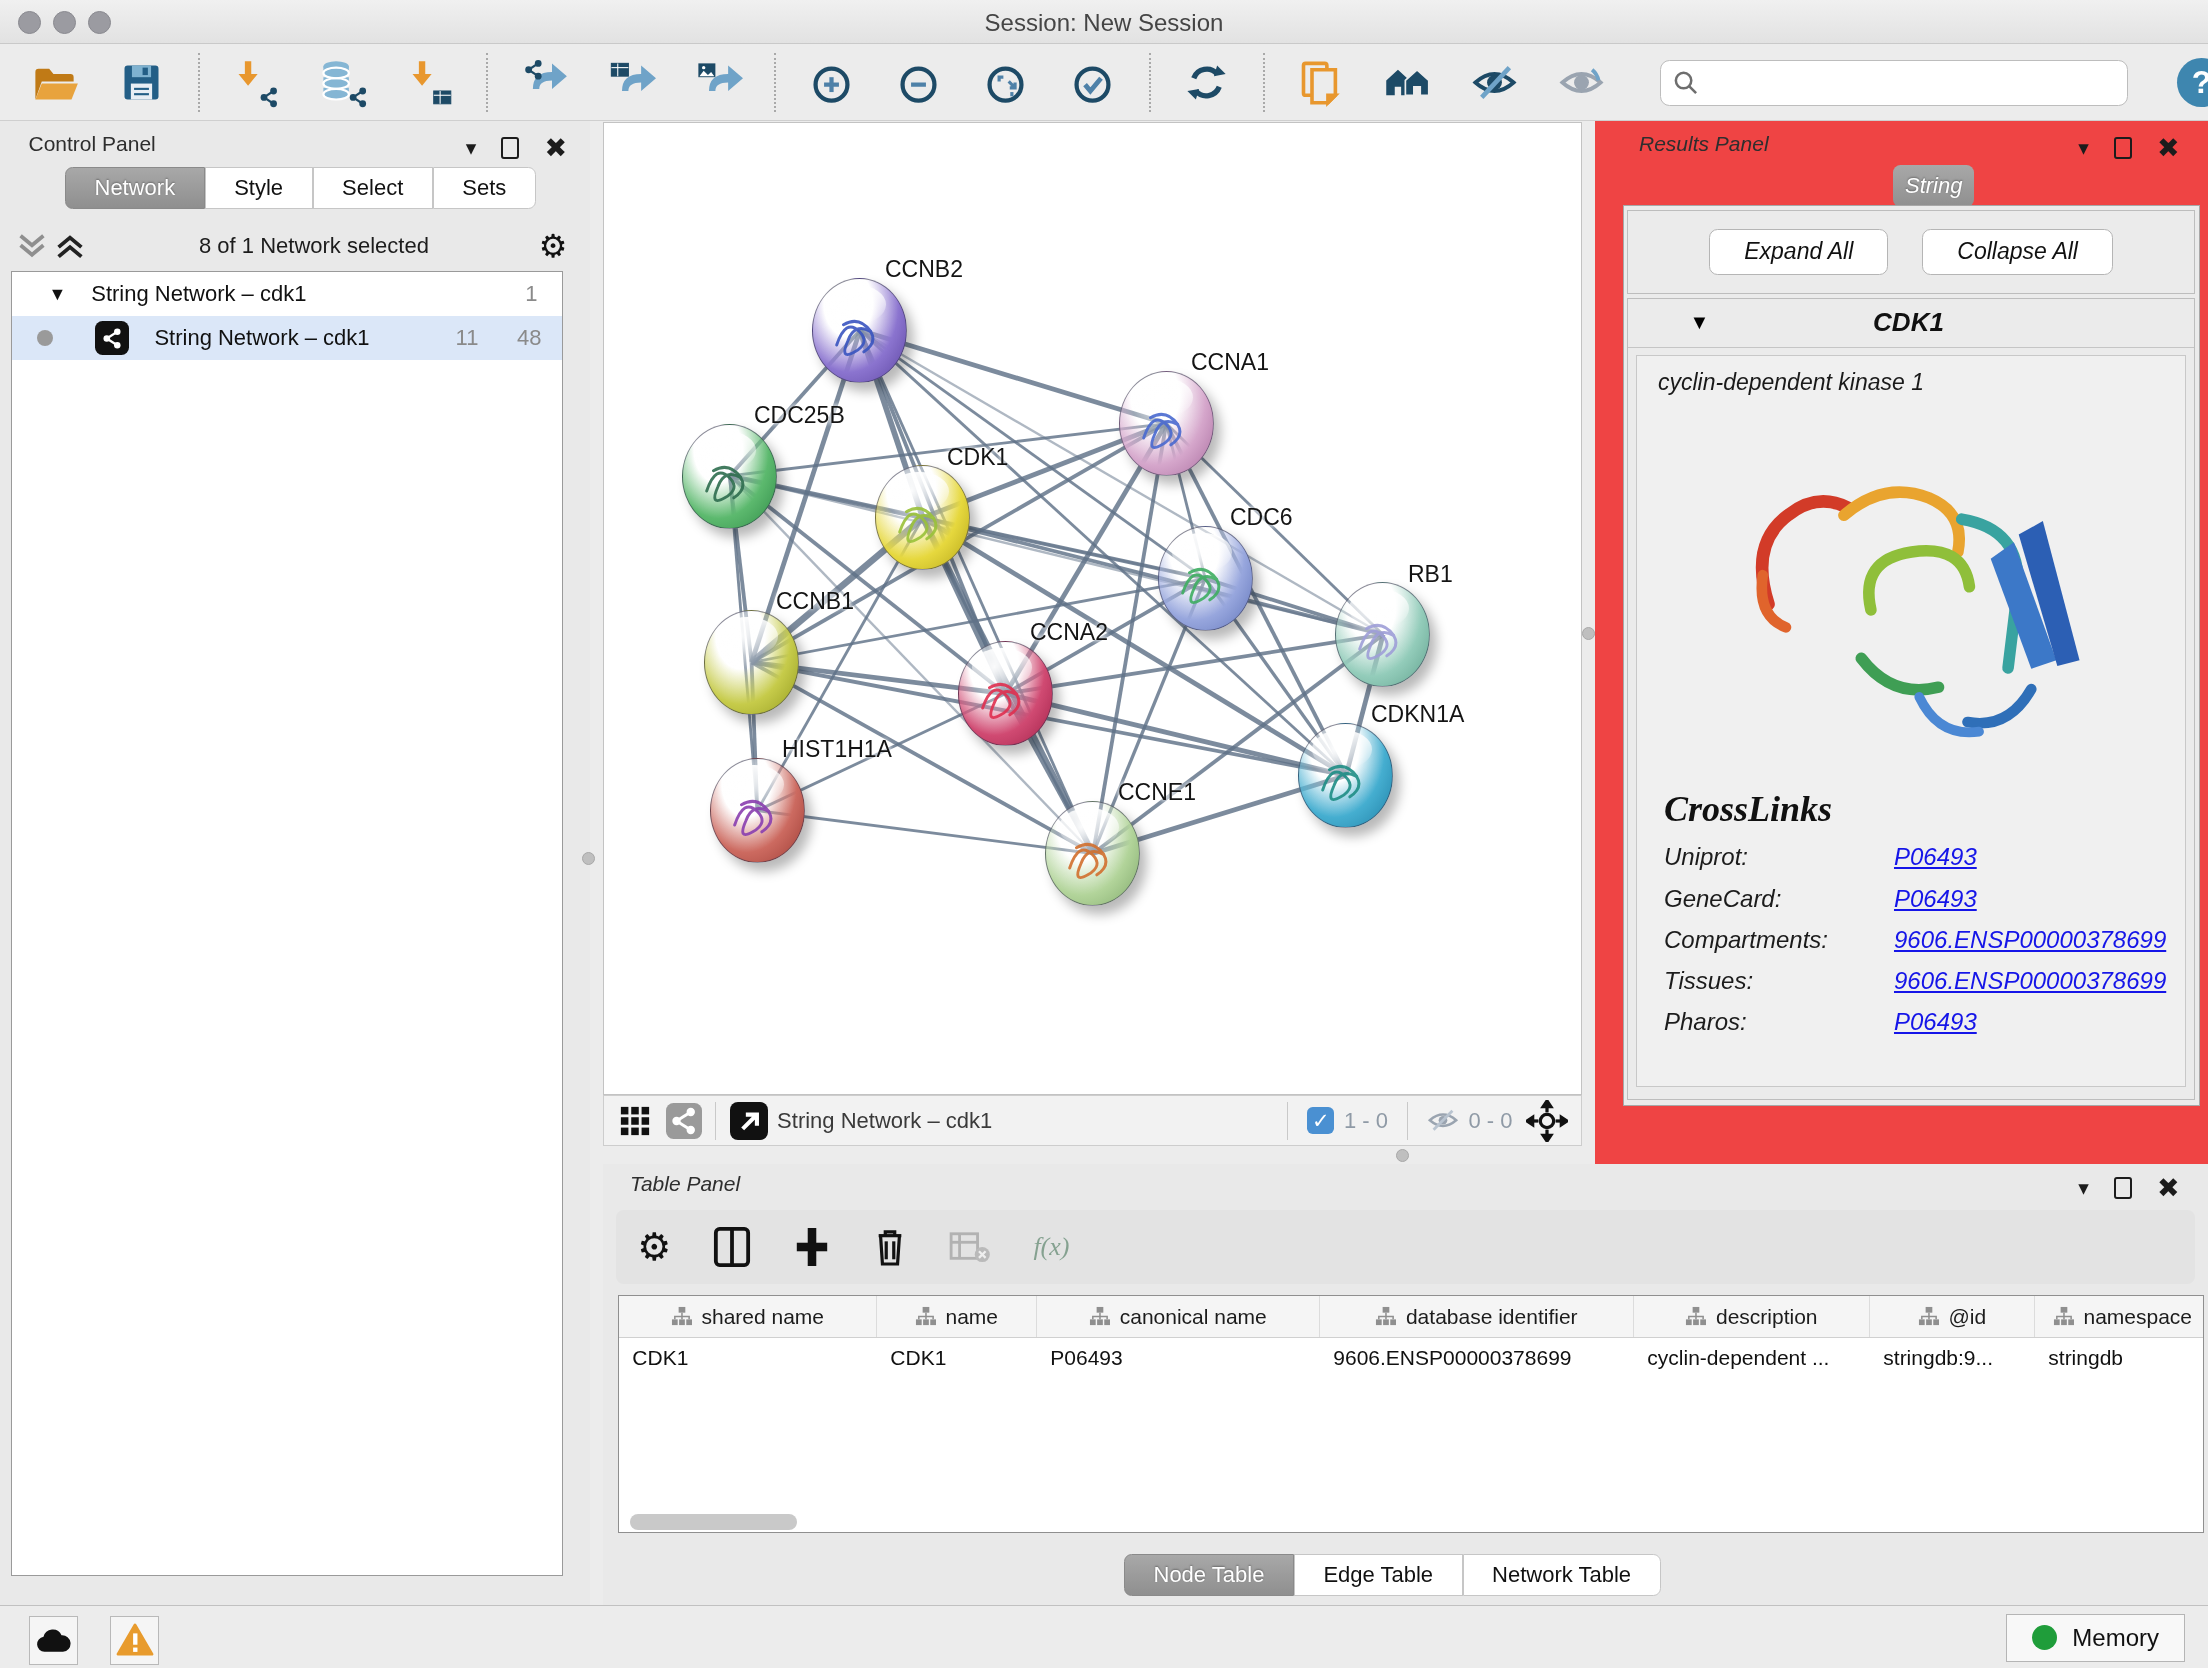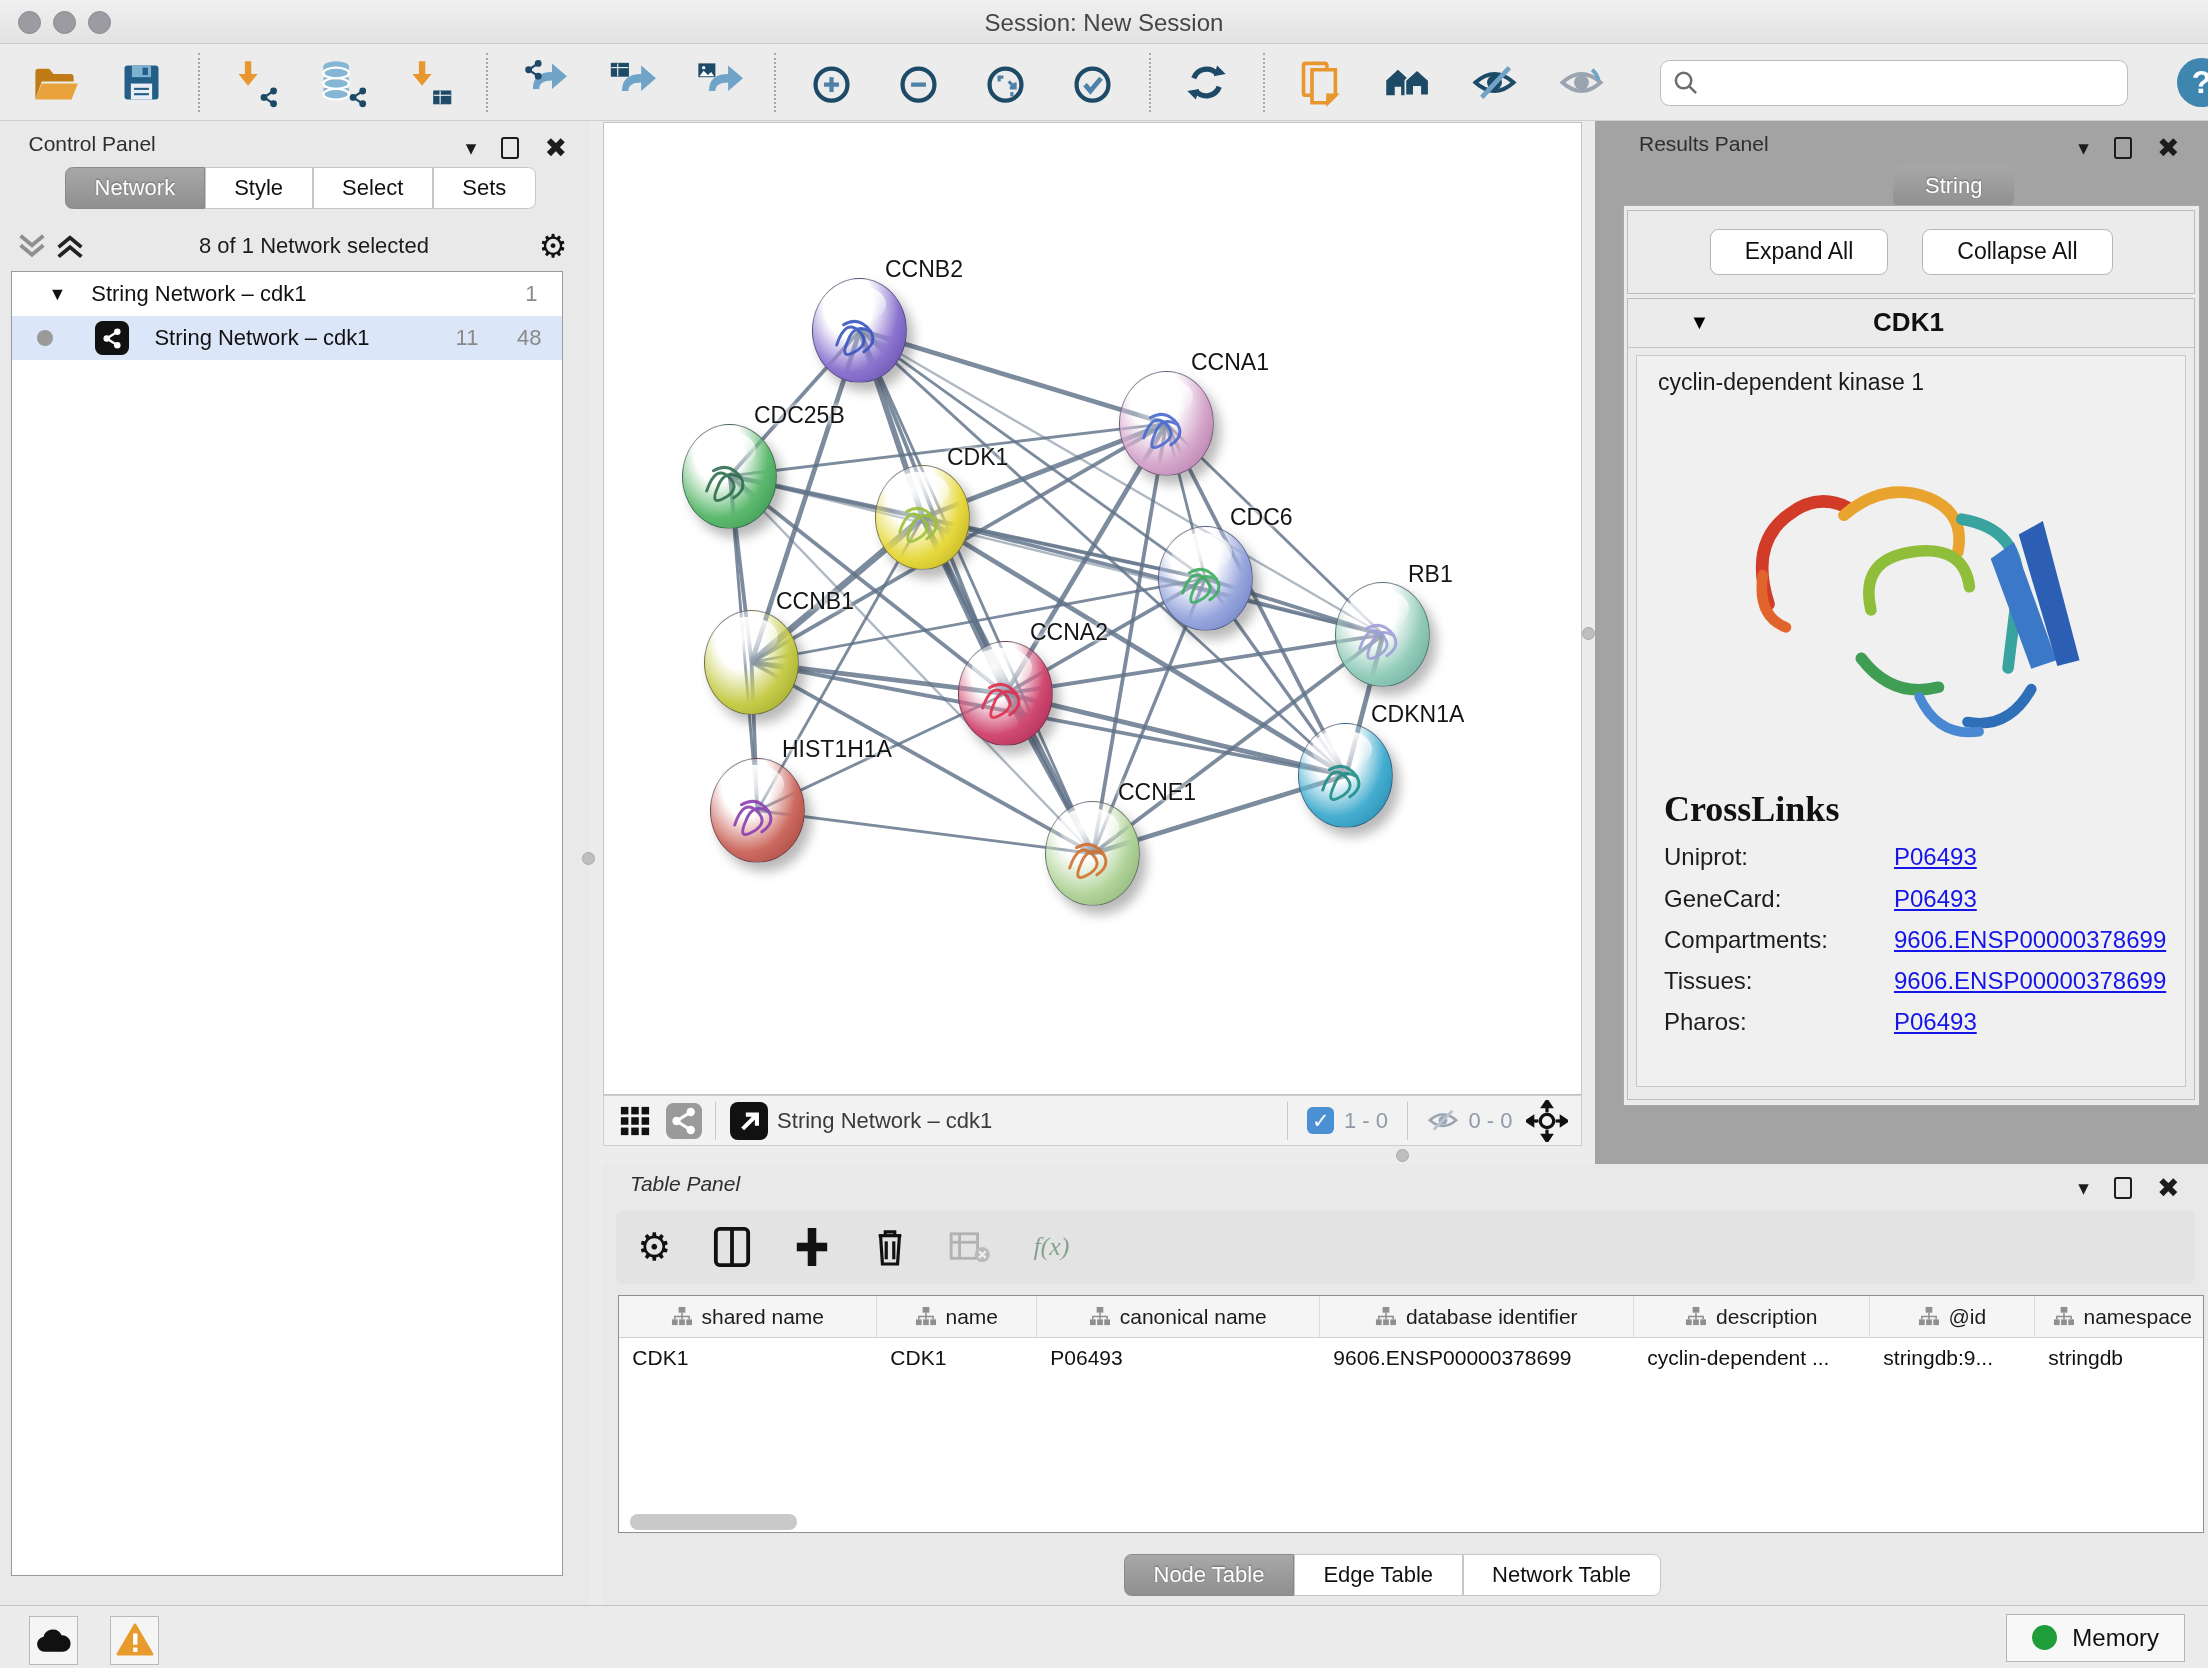--- a/index.html
+++ b/index.html
@@ -83,24 +83,24 @@
   .ntb-ic{display:flex;align-items:center;justify-content:center;}
   #net-title{font-size:22px;color:#3a3a3a;margin-left:9.5px;flex:1;}
   .cnt-grp{display:flex;align-items:center;gap:9.5px;font-size:22px;color:#8f9aa6;margin:0 5.7px;}
   .chkbox{width:27px;height:27px;border-radius:5.7px;background:#4a90d2;color:#fff;font-size:21px;
     display:flex;align-items:center;justify-content:center;}
 
   
   .split-dot{position:absolute;width:13.3px;height:13.3px;border-radius:50%;background:#bfbfbf;border:1px solid #a8a8a8;}
 
   
-  #results-panel{position:absolute;left:1595px;top:121px;width:613px;height:1485px;background:#a3a3a3;}
+  #results-panel{position:absolute;left:1595px;top:121px;width:613px;height:1485px;background:#ef4444;font-style:italic;}
   #rp-title{position:absolute;left:44px;top:11.4px;}
   #rp-icons{right:28.5px;top:11.4px;}
-  #rp-tab{position:absolute;left:298px;top:44px;height:42px;padding:0 32px;
+  #rp-tab{position:absolute;left:298px;top:44px;height:42px;padding:0 12px;
     background:linear-gradient(#a8a8a8,#8f8f8f);color:#fff;font-size:22px;border-radius:7.6px;
     display:flex;align-items:center;text-shadow:0 -1px 1.9px rgba(0,0,0,.35);}
   #rp-outer{position:absolute;left:27.6px;top:84px;width:577px;height:901px;background:#ebebeb;
     border:1.9px solid #a8a8a8;padding:3.8px;}
   #rp-btnbox{border:1px solid #bdbdbd;height:84px;display:flex;align-items:center;justify-content:center;gap:34px;}
   .rp-btn{height:46px;padding:0 34px;background:#fff;border:1.9px solid #b5b5b5;border-radius:8.6px;
     font-size:23px;color:#111;display:flex;align-items:center;}
   #rp-genebox{border:1px solid #bdbdbd;margin-top:3.8px;height:802px;}
   #rp-genehead{height:49px;display:flex;align-items:center;border-bottom:1px solid #c5c5c5;}
   #rp-genehead .tri{margin-left:61px;font-size:20px;}

